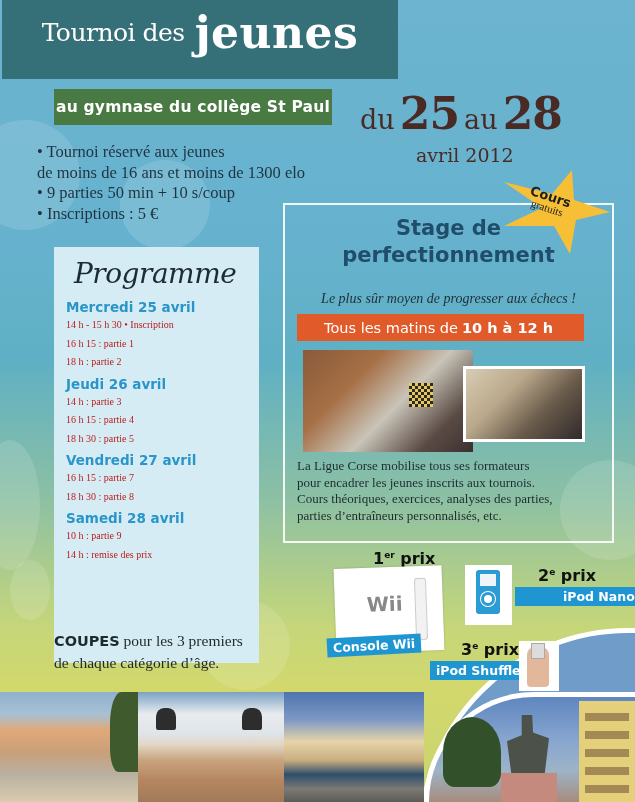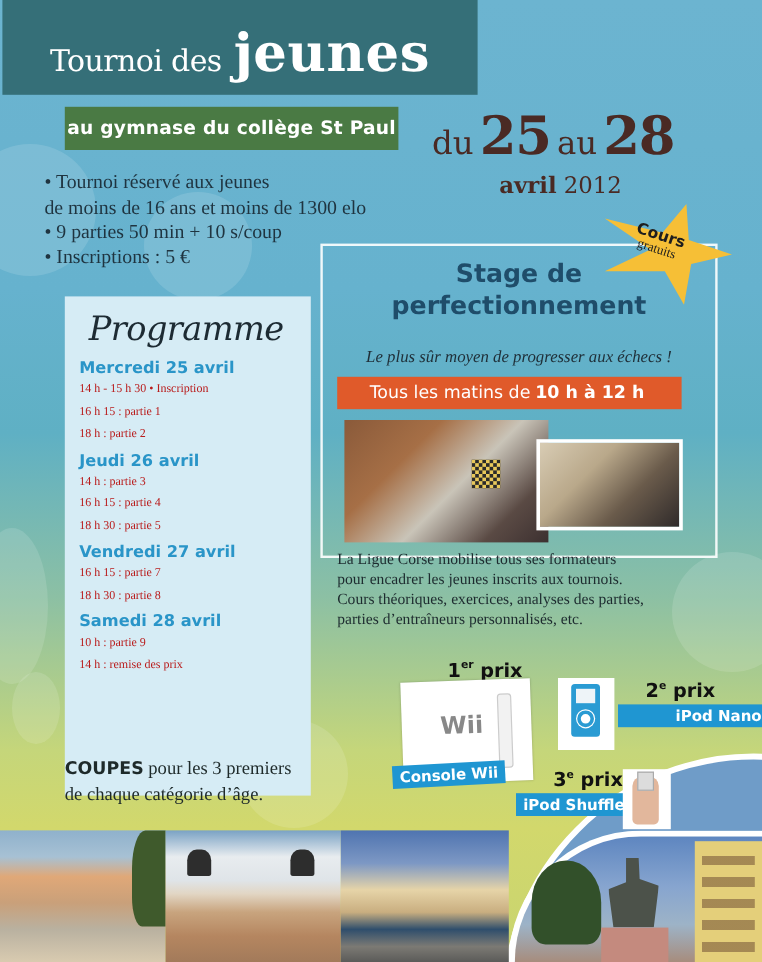--- a/index.html
+++ b/index.html
@@ -8,60 +8,60 @@
     position: relative;
     font-family: "DejaVu Serif", serif;
     background: linear-gradient(180deg, #6cb4d0 0%, #66b2ce 30%, #5fb0c4 45%, #8cc0a4 62%, #c5d67a 78%, #d2d86c 86%, #c8d470 100%);
   }
   .bokeh { position: absolute; border-radius: 50%; background: rgba(255,255,255,0.13); pointer-events: none; }
 
   
   .title-banner {
     position: absolute; left: 2px; top: 0; width: 396px; height: 79px;
     background: #356f78;
-    display: flex; align-items: flex-end; justify-content: center;
+    display: flex; align-items: center; justify-content: center;
     padding-bottom: 14px; color: #fff;
   }
   .title-small { font-family: "DejaVu Serif", serif; font-size: 25px; font-weight: normal; margin-right: 10px; letter-spacing: -0.5px; }
   .title-big { font-family: "DejaVu Serif", serif; font-size: 44px; font-weight: bold; line-height: 40px; letter-spacing: 0.5px; }
 
   .venue-banner {
     position: absolute; left: 54px; top: 89px; width: 278px; height: 36px;
     background: #4a7a44; color: #fff;
     font-family: "DejaVu Sans", sans-serif; font-weight: bold; font-size: 15.5px;
     display: flex; align-items: center; justify-content: center;
     letter-spacing: 0.2px;
   }
 
   
   .dates { position: absolute; left: 360px; top: 88px; color: #4a2a24; font-family: "DejaVu Serif", serif; }
   .dates .row1 { white-space: nowrap; }
   .dates .sm { font-size: 27px; }
   .dates .lg { font-size: 44px; font-weight: bold; letter-spacing: -1px; }
   .dates .row2 { position: absolute; left: 56px; top: 56px; font-size: 19px; white-space: nowrap; }
-  .dates .row2 b { font-weight: bold; }
+  .dates .row2 b { font-weight: normal; }
 
   
   .bullets { position: absolute; left: 37px; top: 142px; color: #1f3440; font-family: "Liberation Serif", serif; font-size: 16.5px; line-height: 20.5px; }
 
   
   .prog {
     position: absolute; left: 54px; top: 247px; width: 205px; height: 416px;
     background: #d6ecf5; padding: 10px 0 0 12px;
   }
   .prog-title { font-family: "DejaVu Serif", serif; font-style: italic; font-size: 28px; color: #1d2b33; margin-left: 8px; margin-bottom: 9px; letter-spacing: -0.5px; }
   .day { font-family: "DejaVu Sans", sans-serif; font-weight: bold; font-size: 13.5px; color: #2a95c8; margin-top: 4px; margin-bottom: 1px; }
   .slot { font-family: "Liberation Serif", serif; font-size: 10px; color: #b91c1c; line-height: 18.5px; }
 
   .cups { position: absolute; left: 54px; top: 630px; font-family: "Liberation Serif", serif; font-size: 15.5px; color: #1e2a2a; line-height: 22px; }
   .cups b { font-family: "DejaVu Sans", sans-serif; font-weight: bold; font-size: 14.5px; }
 
   
   .stage {
-    position: absolute; left: 267px; top: 203px; width: 331px; height: 262px;
+    position: absolute; left: 283px; top: 203px; width: 331px; height: 340px;
     border: 2px solid rgba(255,255,255,0.9);
   }
   .stage-title { position: absolute; left: 0; width: 100%; top: 10px; text-align: center; font-family: "DejaVu Sans", sans-serif; font-weight: bold; color: #1f4d6a; font-size: 21px; line-height: 27px; }
   .stage-sub { position: absolute; left: 0; width: 100%; top: 86px; text-align: center; font-family: "Liberation Serif", serif; font-style: italic; font-size: 14px; color: #1f2f38; }
   .stage-hours { position: absolute; left: 12px; top: 109px; width: 287px; height: 27px; background: #e05a2a; color: #fff; font-family: "DejaVu Sans", sans-serif; font-size: 14.5px; display: flex; align-items: center; justify-content: center; }
   .stage-hours b { font-weight: bold; margin: 0 4px; }
   .photo1 { position: absolute; left: 18px; top: 145px; width: 170px; height: 102px; background: linear-gradient(135deg,#8a5a3a 0%, #a66f46 30%, #c9c4b8 55%, #5a4a44 80%, #3c3030 100%); }
   .photo2 { position: absolute; left: 178px; top: 161px; width: 122px; height: 76px; border: 3px solid #fff; background: linear-gradient(135deg,#d8ccb4 0%, #b9a88a 35%, #6a5b4b 65%, #2f2a2a 100%); }
   .chess-board { position: absolute; left: 106px; top: 33px; width: 24px; height: 24px; background: repeating-conic-gradient(#2a2a2a 0 25%, #e8c85a 0 50%) 0 0 / 6px 6px; }
   .stage-desc { position: absolute; left: 12px; top: 253px; font-family: "Liberation Serif", serif; font-size: 13px; color: #1d2b2f; line-height: 16.5px; width: 315px; }

